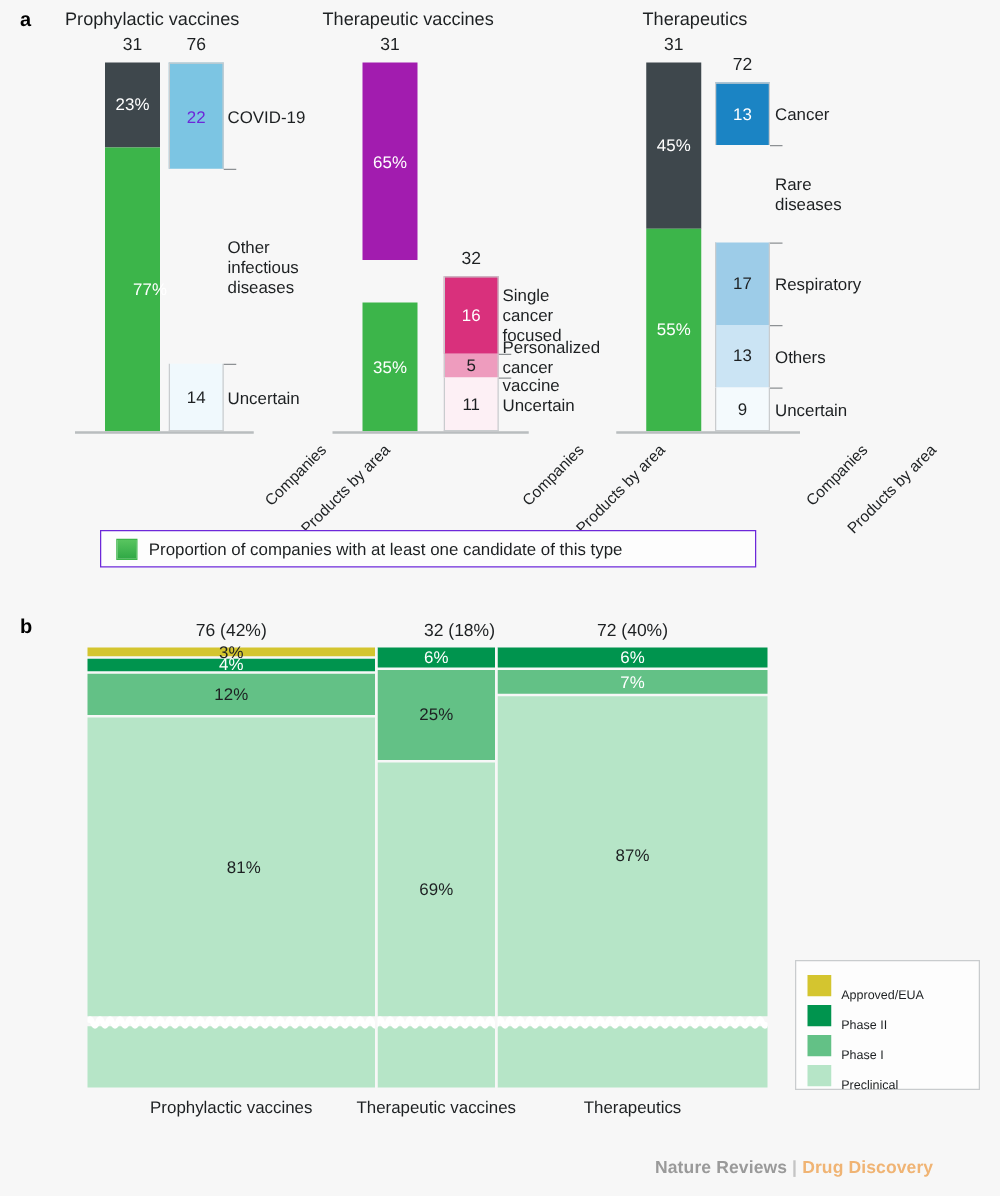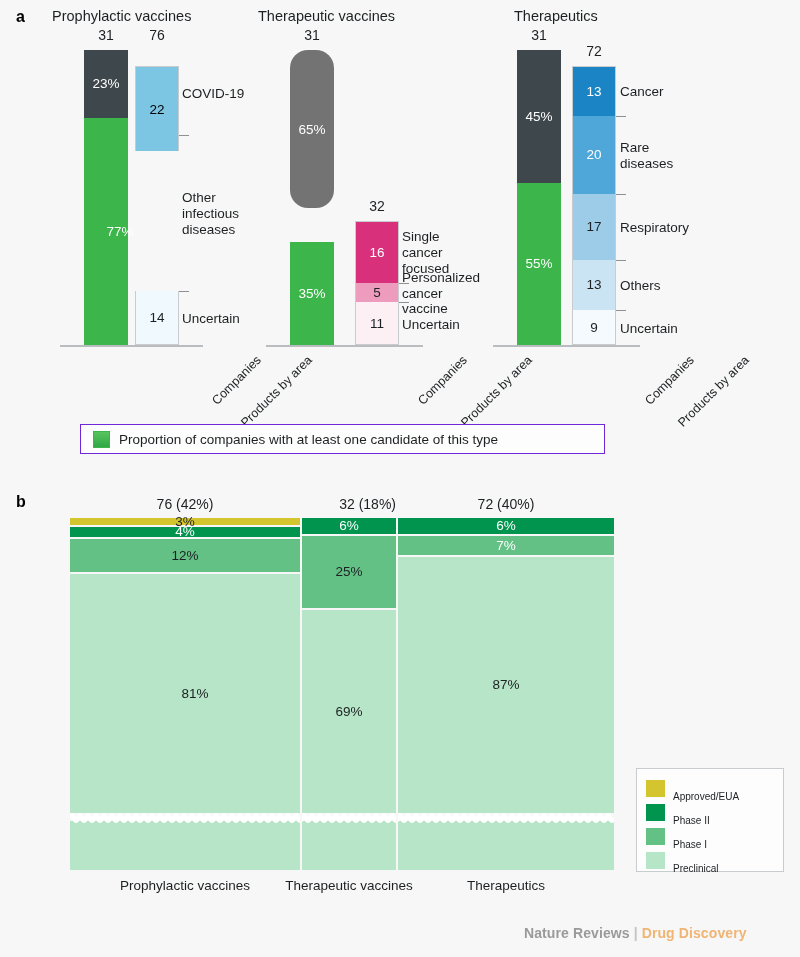--- a/index.html
+++ b/index.html
@@ -50,36 +50,36 @@
 <div class="abs panel-title" style="left:514px;top:8px;">Therapeutics</div>
 
 <div id="panel-a-plot">
     <div class="abs col-total" style="left:72px;top:27px;width:68px;">31</div>
     <div class="bar" style="left:84px;top:50px;width:44px;height:295px;">
       <div class="seg" style="top:0px;height:67.85px;background:#3E474C;color:#ffffff;">23%</div>
       <div class="seg" style="top:67.85px;height:227.15px;background:#3CB54A;color:#ffffff;padding-left:28px;">77%</div>
     </div>
     <div class="abs col-total" style="left:123px;top:27px;width:68px;">76</div>
     <div class="bar" style="left:135px;top:50px;width:44px;height:295px;">
-      <div class="seg outline outline-top" style="top:16px;height:85.39473684210526px;background:#7CC5E3;color:#000000;">22</div>
+      <div class="seg outline outline-top" style="top:0px;height:85.39473684210526px;background:#7CC5E3;color:#6d28d9;">22</div>
       <div class="seg outline outline-bot" style="top:240.6578947368421px;height:54.3421052631579px;background:#F0F9FD;color:#1d2022;">14</div>
     </div>
     <div class="side-label" style="left:182px;top:85.69736842105263px;width:92px;">COVID-19</div>
     <div class="tick" style="left:179px;top:135.39473684210526px;width:10px;"></div>
     <div class="side-label" style="left:182px;top:190.0263157894737px;width:92px;">Other
 infectious
 diseases</div>
     <div class="tick" style="left:179px;top:290.6578947368421px;width:10px;"></div>
     <div class="side-label" style="left:182px;top:310.82894736842104px;width:92px;">Uncertain</div>
     <div class="baseline" style="left:60px;top:345px;width:143px;"></div>
     <div class="axis-rot" style="left: 124px; top: 353px; width: 130px;">Companies</div>
     <div class="axis-rot" style="left:175px;top:353px;width:130px;">Products by area</div>
     <div class="abs col-total" style="left:278px;top:27px;width:68px;">31</div>
     <div class="bar" style="left:290px;top:50px;width:44px;height:295px;">
-      <div class="seg" style="top:0px;height:158px;background:#737373;color:#ffffff;border-radius:18px;">65%</div>
+      <div class="seg" style="top:0px;height:158px;background:#a21caf;color:#ffffff;">65%</div>
       <div class="seg" style="top:191.75px;height:103.25px;background:#3CB54A;color:#ffffff;">35%</div>
     </div>
     <div class="abs col-total" style="left:343px;top:197.78947368421052px;width:68px;">32</div>
     <div class="bar" style="left:355px;top:220.78947368421052px;width:44px;height:124.21052631578948px;">
       <div class="seg outline outline-top" style="top:0px;height:62.10526315789474px;background:#D9307C;color:#ffffff;">16</div>
       <div class="seg outline" style="top:62.10526315789474px;height:19.407894736842106px;background:#EE9CBE;color:#1d2022;">5</div>
       <div class="seg outline outline-bot" style="top:81.51315789473685px;height:42.69736842105263px;background:#FDF0F5;color:#1d2022;">11</div>
     </div>
     <div class="side-label" style="left:402px;top:228.8421052631579px;width:104px;">Single
 cancer
@@ -94,21 +94,20 @@
     <div class="axis-rot" style="left: 330px; top: 353px; width: 130px;">Companies</div>
     <div class="axis-rot" style="left:395px;top:353px;width:130px;">Products by area</div>
     <div class="abs col-total" style="left:505px;top:27px;width:68px;">31</div>
     <div class="bar" style="left:517px;top:50px;width:44px;height:295px;">
       <div class="seg" style="top:0px;height:132.75px;background:#3E474C;color:#ffffff;">45%</div>
       <div class="seg" style="top:132.75px;height:162.25px;background:#3CB54A;color:#ffffff;">55%</div>
     </div>
     <div class="abs col-total" style="left:560px;top:42.5263157894737px;width:68px;">72</div>
     <div class="bar" style="left:572px;top:65.5263157894737px;width:44px;height:279.4736842105263px;">
       <div class="seg outline outline-top" style="top:0px;height:50.46052631578947px;background:#1B84C4;color:#ffffff;">13</div>
-      <div class="seg outline" style="top:50.46052631578947px;height:77.63157894736841px;background:#4FA6D8;color:#ffffff;">20</div>
       <div class="seg outline" style="top:128.0921052631579px;height:65.98684210526316px;background:#9DCCE8;color:#1d2022;">17</div>
       <div class="seg outline" style="top:194.07894736842104px;height:50.46052631578947px;background:#CBE4F4;color:#1d2022;">13</div>
       <div class="seg outline outline-bot" style="top:244.53947368421052px;height:34.93421052631579px;background:#F4FAFD;color:#1d2022;">9</div>
     </div>
     <div class="side-label" style="left:620px;top:83.75657894736844px;width:110px;">Cancer</div>
     <div class="tick" style="left:616px;top:115.98684210526318px;width:10px;"></div>
     <div class="side-label" style="left:620px;top:139.8026315789474px;width:110px;">Rare
 diseases</div>
     <div class="tick" style="left:616px;top:193.6184210526316px;width:10px;"></div>
     <div class="side-label" style="left:620px;top:219.61184210526318px;width:110px;">Respiratory</div>

